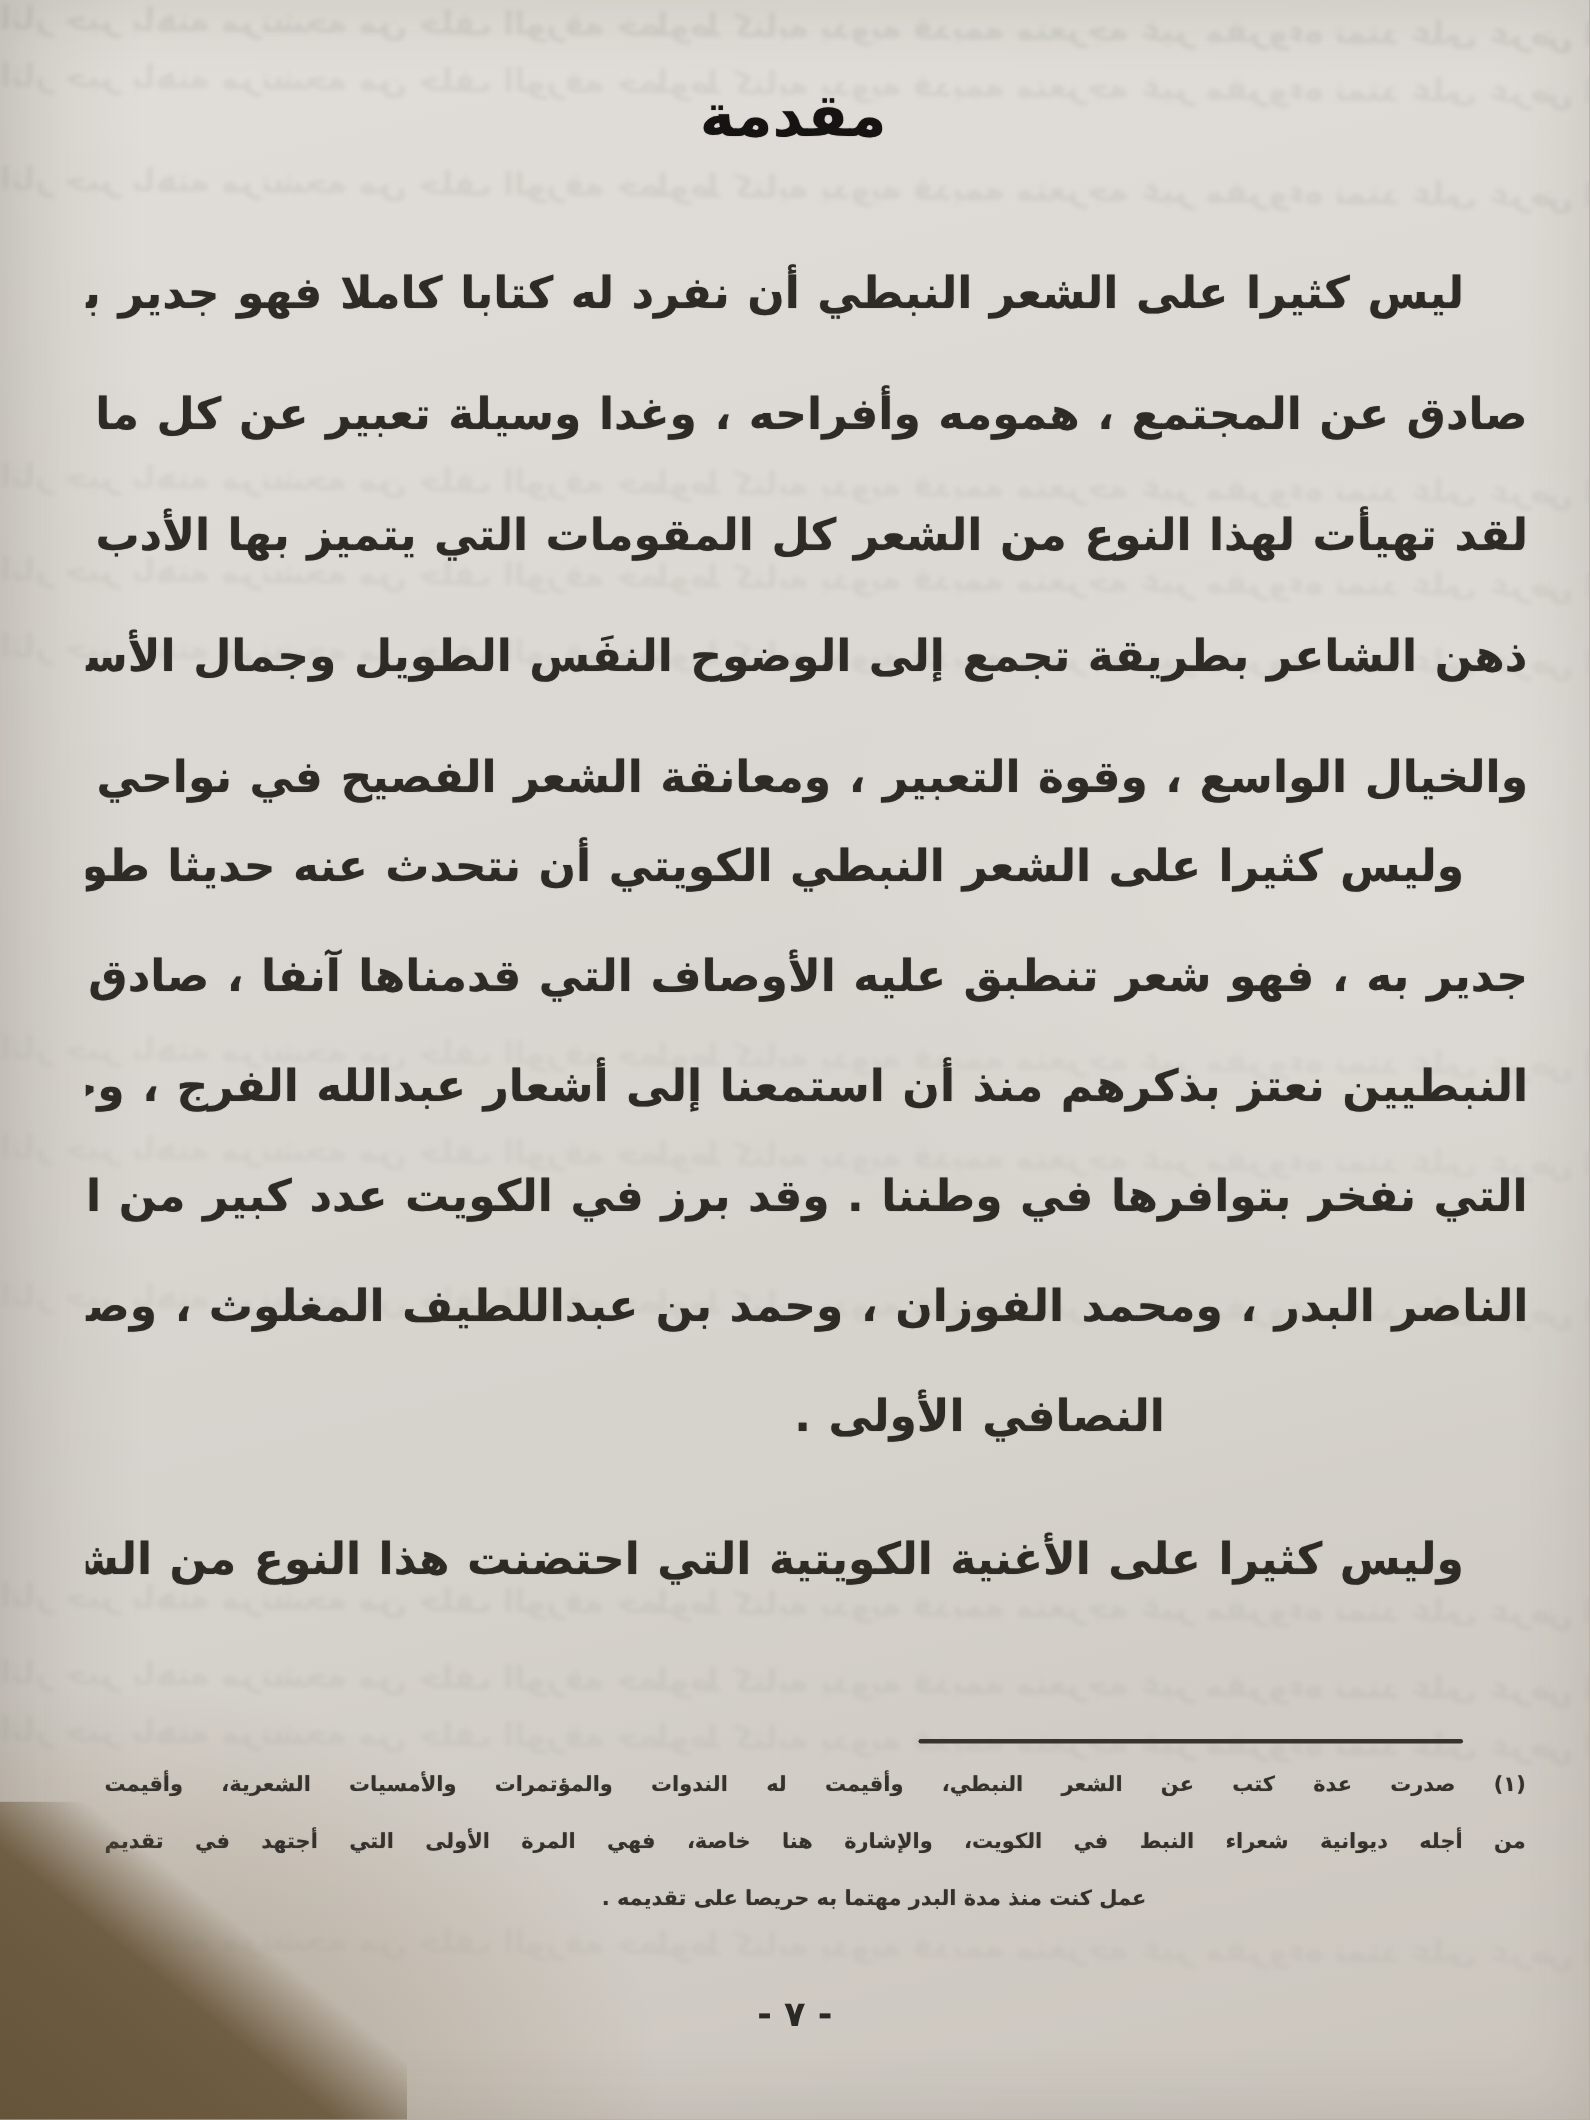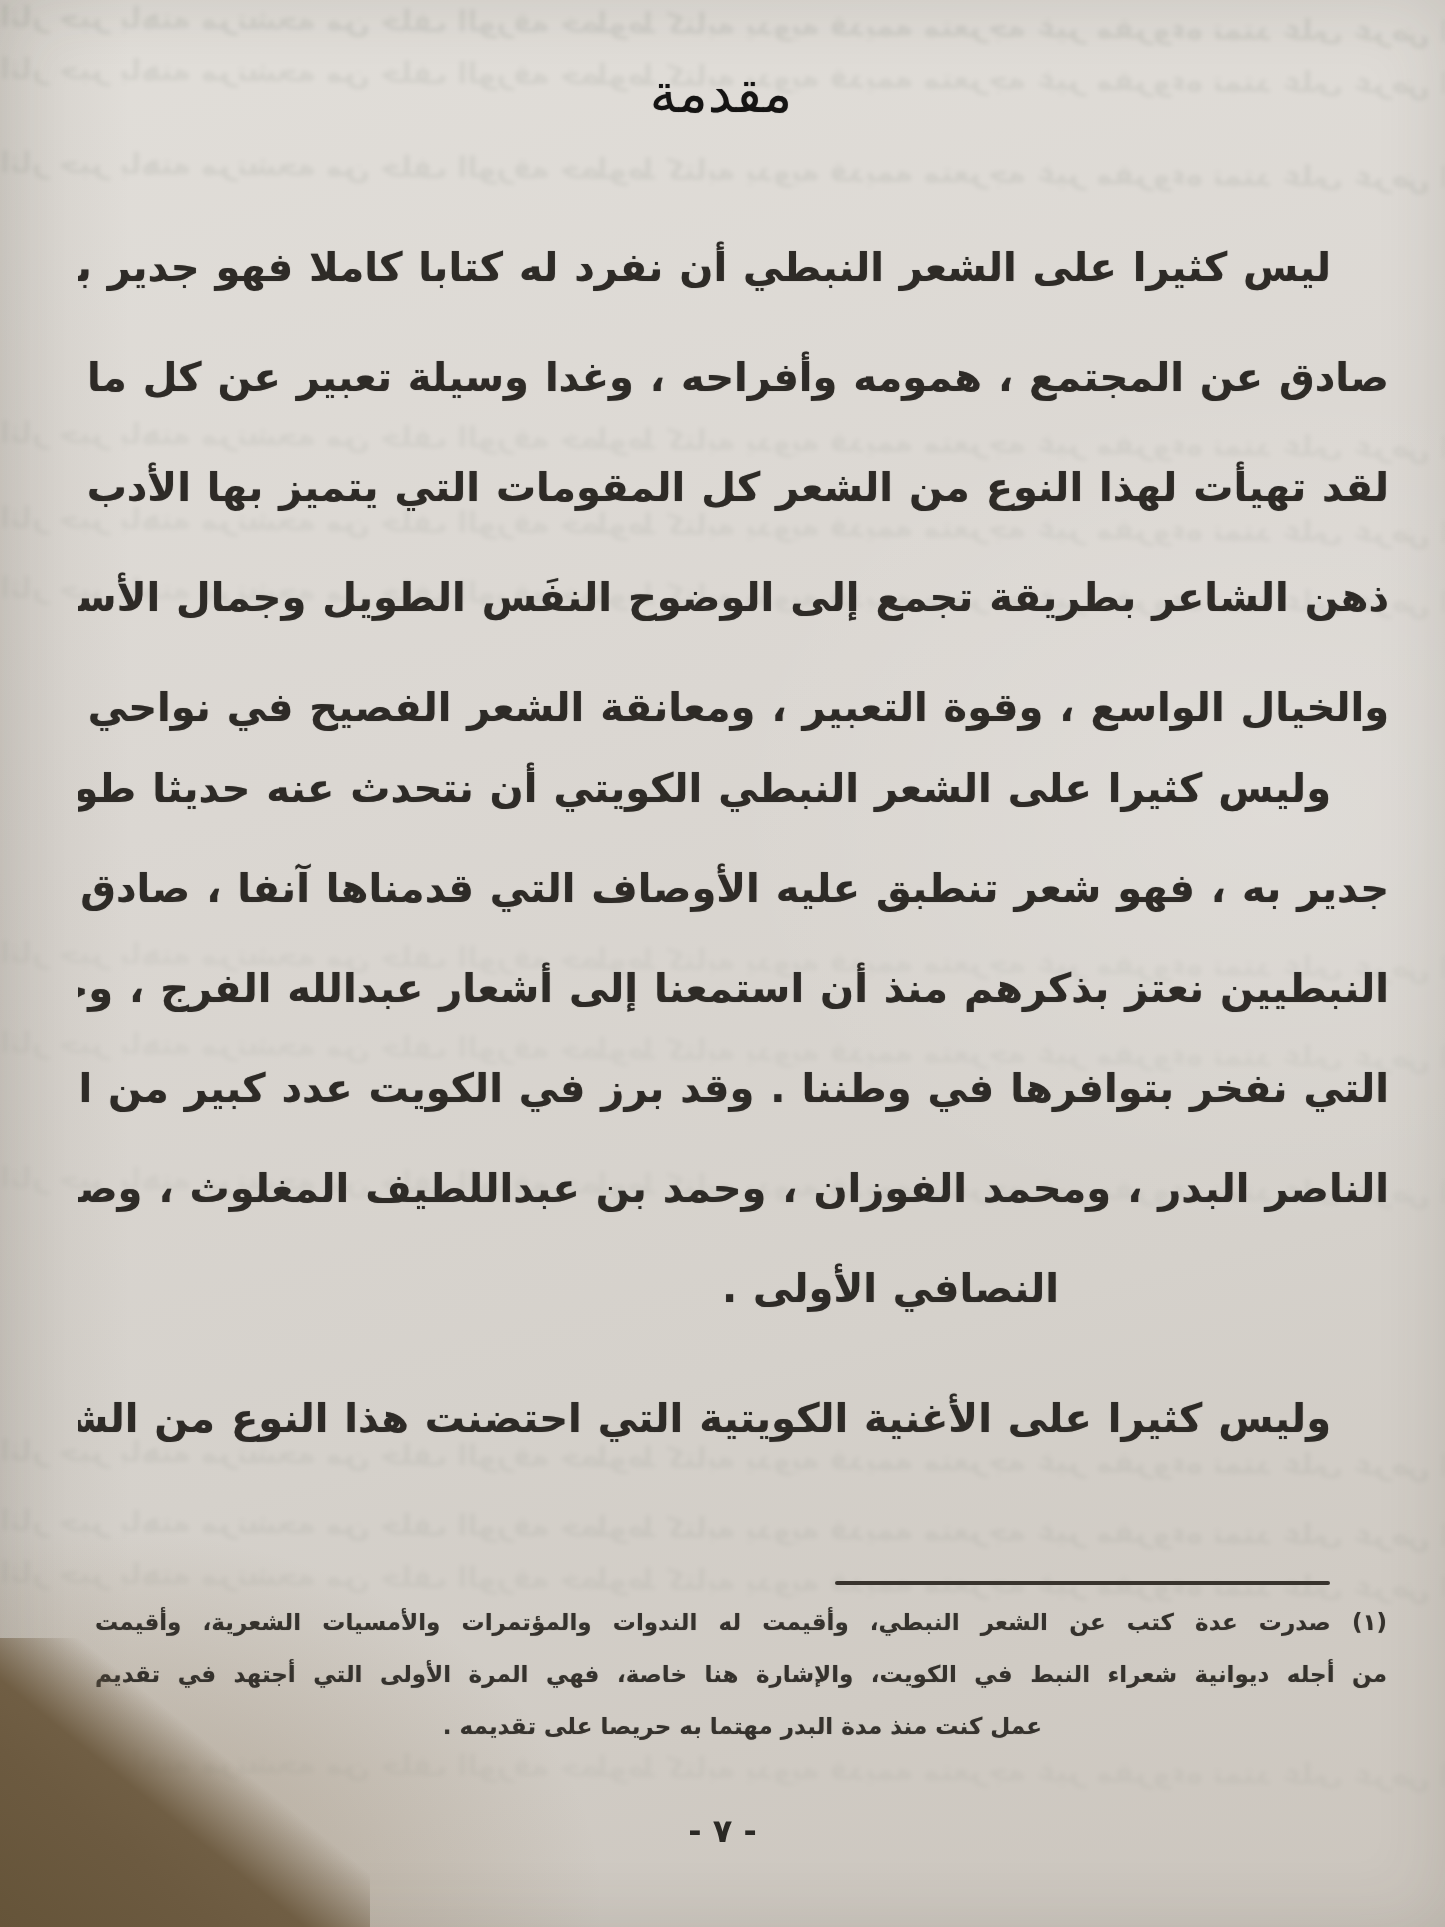--- a/index.html
+++ b/index.html
@@ -25,22 +25,22 @@
     font-size:29px;font-weight:700;
     color:#606a5e;
     transform:scaleX(-1) rotate(-0.6deg);
     filter:blur(2px);
     white-space:nowrap;overflow:hidden;
     opacity:0.07;
   }
   
   .title{
     position:absolute;top:62px;left:0;right:3px;
-    margin:0;text-align:center;
-    font-size:54px;font-weight:400;color:#151413;
+    margin:12px;text-align:center;
+    font-size:54px;font-weight:700;color:#151413;
     text-shadow:0 0 1px rgba(20,20,20,0.5);
   }
   .content{position:absolute;top:0;left:78px;right:56px;}
   .para{position:absolute;left:0;right:0;}
   .para-1{top:212px;}
   .para-2{top:738px;}
   .para-3{top:1368px;}
   .line{
     color:#2e2b27;
     font-size:40px;font-weight:700;
@@ -54,21 +54,21 @@
   .line.first{padding-right:58px;}
   .line.short-end{text-align-last:right;padding-right:330px;}
   
   .footnote-rule{
     position:absolute;top:1581px;right:115px;
     width:495px;height:4px;background:#38332d;border-radius:2px;
   }
   .footnote{position:absolute;top:1596px;left:95px;right:58px;}
   .fline{
     height:52px;line-height:52px;
-    font-size:23px;font-weight:700;color:#35322d;
+    font-size:19px;font-weight:700;color:#35322d;
     text-shadow:0 0 1px rgba(50,47,42,0.4);
     text-align:justify;text-align-last:justify;
     white-space:nowrap;overflow:hidden;
   }
   .fline.centered{text-align-last:right;padding-right:345px;}
   
   .page-number{
     position:absolute;top:1812px;left:0;right:0;
     text-align:center;
     font-size:32px;font-weight:700;color:#2b2925;

